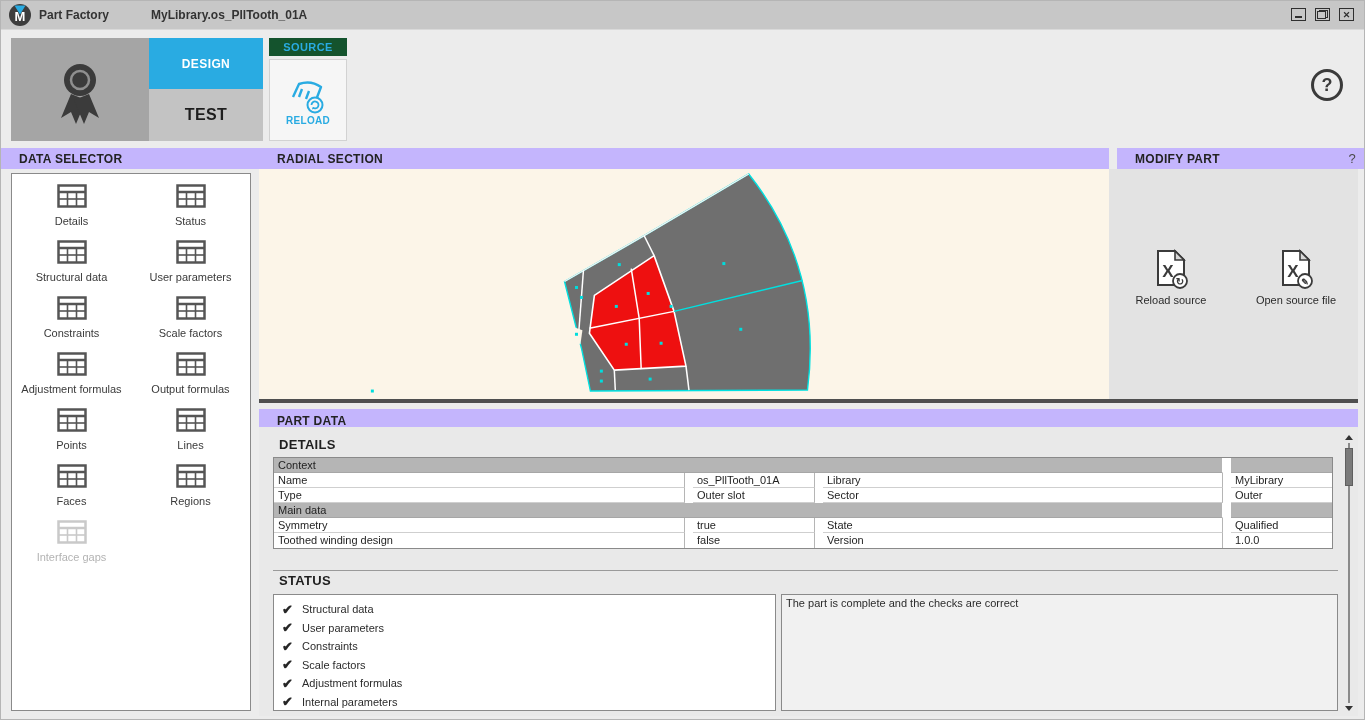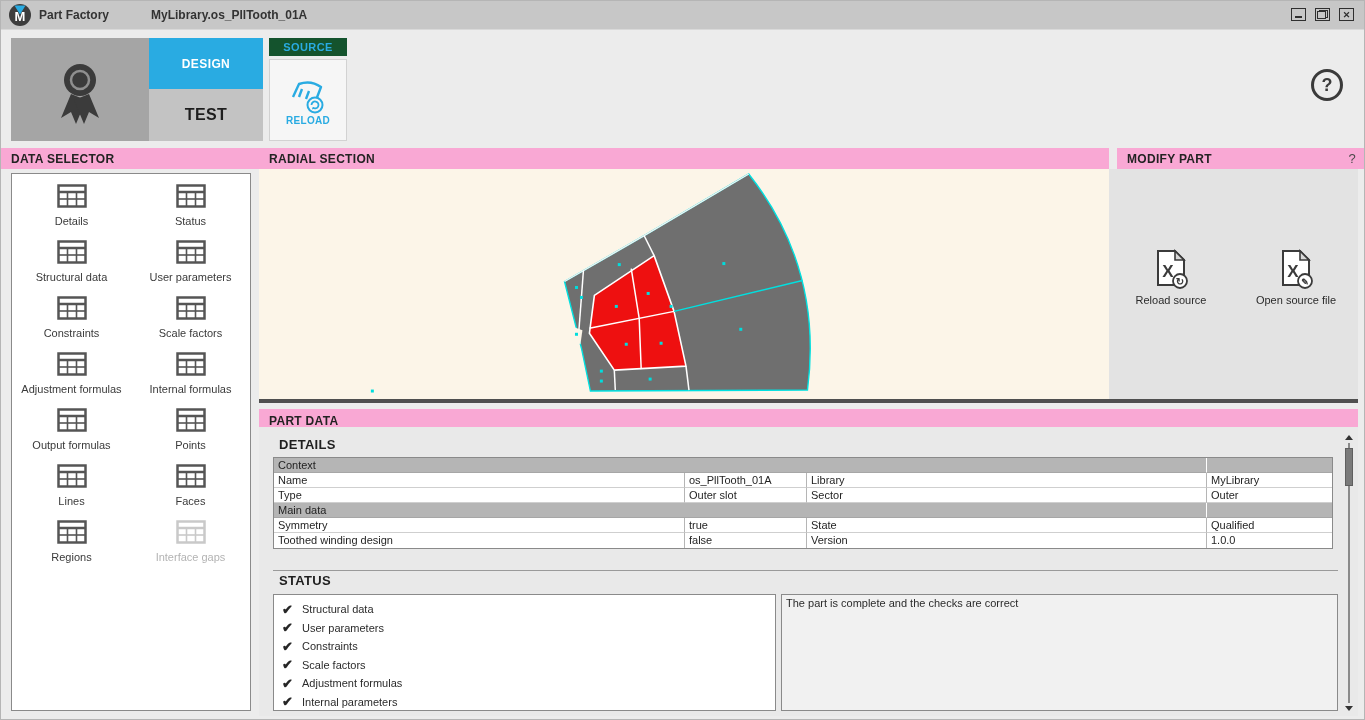--- a/index.html
+++ b/index.html
@@ -35,22 +35,22 @@
   .source-header{left:268px;top:37px;width:78px;height:18px;background:#14532d;color:#29abe2;
     display:flex;align-items:center;justify-content:center;font-size:11px;font-weight:bold;letter-spacing:.4px;text-align:center;}
   .source-body{left:268px;top:58px;width:78px;height:82px;background:#f6f6f6;border:1px solid #d2d2d2;
     box-sizing:border-box;display:flex;flex-direction:column;align-items:center;justify-content:center;gap:0;}
   .source-body .lbl{font-size:10px;font-weight:bold;color:#29abe2;letter-spacing:.3px;}
   .help-btn{left:1310px;top:68px;width:32px;height:32px;border:3px solid #3a3a3a;border-radius:50%;
     box-sizing:border-box;display:flex;align-items:center;justify-content:center;
     font-size:18px;font-weight:bold;color:#3a3a3a;background:transparent;}
 
   
-  .panel-header{height:21px;background:#f9a8d4;color:#232323;font-size:12px;font-weight:bold;
-    display:flex;align-items:center;padding-left:10px;box-sizing:border-box;letter-spacing:.3px;}
+  .panel-header{height:21px;background:#c4b5fd;color:#232323;font-size:12px;font-weight:bold;
+    display:flex;align-items:center;padding-left:18px;box-sizing:border-box;letter-spacing:.3px;}
   .ph-ds{left:0;top:147px;width:258px;}
   .ph-rs{left:258px;top:147px;width:850px;}
   .ph-mp{left:1116px;top:147px;width:249px;}
   .ph-mp .qmark{margin-left:auto;margin-right:10px;font-weight:normal;color:#4a4a4a;font-size:13px;}
 
   
   .ds-body{left:10px;top:172px;width:240px;height:538px;background:#fff;border:1px solid #8a8a8a;
     box-sizing:border-box;}
   .ds-grid{display:grid;grid-template-columns:1fr 1fr;grid-auto-rows:56px;padding-top:10px;}
   .ds-item{display:flex;flex-direction:column;align-items:center;justify-content:flex-start;cursor:pointer;}
@@ -71,21 +71,21 @@
   
   .divider{left:258px;top:398px;width:1099px;height:4px;background:#4f4f4f;}
   .pd-header{left:258px;top:408px;width:1099px;height:24px;}
   .pd-body{left:258px;top:426px;width:1099px;height:289px;background:#e9e9e9;}
   .section-heading{position:absolute;font-size:13px;font-weight:bold;color:#1f1f1f;letter-spacing:.3px;}
   .h-details{left:20px;top:10px;}
   .h-status{left:20px;top:146px;}
 
   .details-table{position:absolute;left:14px;top:30px;width:1058px;
     border:1px solid #8a8a8a;background:#fff;}
-  .dt-row{display:grid;grid-template-columns:411px 122px 400px 1fr;height:15px;line-height:15px;}
+  .dt-row{display:grid;grid-template-columns:411px 122px 400px 1fr;height:15px;line-height:15px;gap:8px;}
   .dt-cell{font-size:11px;padding-left:4px;overflow:hidden;white-space:nowrap;
     border-right:1px solid #b5b5b5;border-bottom:1px solid #cfcfcf;color:#1f1f1f;}
   .dt-cell:last-child{border-right:none;}
   .dt-row.section .dt-cell{background:#b5b5b5;border-bottom:1px solid #a6a6a6;border-right-color:#fff;}
   .dt-row:last-child .dt-cell{border-bottom:none;}
   .dt-cell.span3{grid-column:1 / span 3;}
 
   .status-sep{position:absolute;left:14px;top:143px;width:1065px;border-top:1px solid #9a9a9a;}
   .check-box{position:absolute;left:14px;top:167px;width:503px;height:117px;background:#fff;
     border:1px solid #8a8a8a;box-sizing:border-box;overflow:hidden;padding:5px 0 0 8px;}
@@ -252,32 +252,20 @@
         <rect x="1.5" y="1.5" width="27" height="21" fill="#fff" stroke="#555" stroke-width="2.5"></rect>
         <line x1="1.5" y1="8" x2="28.5" y2="8" stroke="#555" stroke-width="2.5"></line>
         <line x1="1.5" y1="15" x2="28.5" y2="15" stroke="#555" stroke-width="1.6"></line>
         <line x1="10.5" y1="8" x2="10.5" y2="22.5" stroke="#555" stroke-width="1.6"></line>
         <line x1="19.5" y1="8" x2="19.5" y2="22.5" stroke="#555" stroke-width="1.6"></line>
       </svg>
     </span>
     <span class="ds-label">Adjustment formulas</span>
   </div>
 
-  <div class="ds-item">
-    <span>
-      <svg width="30" height="24" viewBox="0 0 30 24">
-        <rect x="1.5" y="1.5" width="27" height="21" fill="#fff" stroke="#555" stroke-width="2.5"></rect>
-        <line x1="1.5" y1="8" x2="28.5" y2="8" stroke="#555" stroke-width="2.5"></line>
-        <line x1="1.5" y1="15" x2="28.5" y2="15" stroke="#555" stroke-width="1.6"></line>
-        <line x1="10.5" y1="8" x2="10.5" y2="22.5" stroke="#555" stroke-width="1.6"></line>
-        <line x1="19.5" y1="8" x2="19.5" y2="22.5" stroke="#555" stroke-width="1.6"></line>
-      </svg>
-    </span>
-    <span class="ds-label">Internal formulas</span>
-  </div>
 
   <div class="ds-item">
     <span>
       <svg width="30" height="24" viewBox="0 0 30 24">
         <rect x="1.5" y="1.5" width="27" height="21" fill="#fff" stroke="#555" stroke-width="2.5"></rect>
         <line x1="1.5" y1="8" x2="28.5" y2="8" stroke="#555" stroke-width="2.5"></line>
         <line x1="1.5" y1="15" x2="28.5" y2="15" stroke="#555" stroke-width="1.6"></line>
         <line x1="10.5" y1="8" x2="10.5" y2="22.5" stroke="#555" stroke-width="1.6"></line>
         <line x1="19.5" y1="8" x2="19.5" y2="22.5" stroke="#555" stroke-width="1.6"></line>
       </svg>

